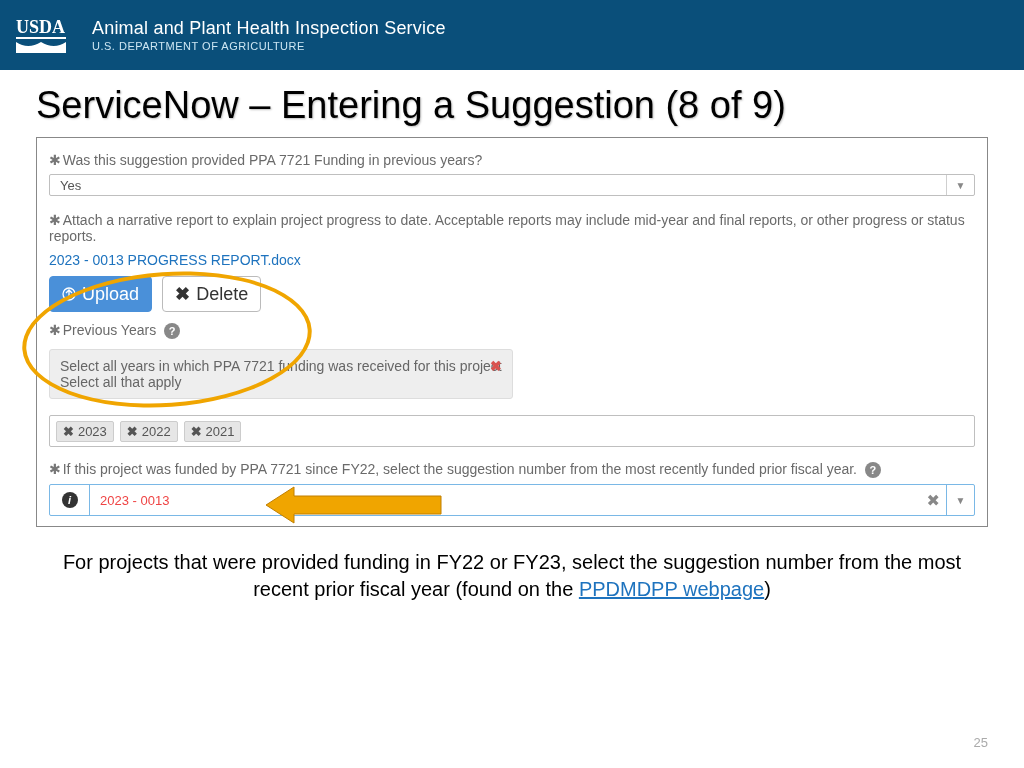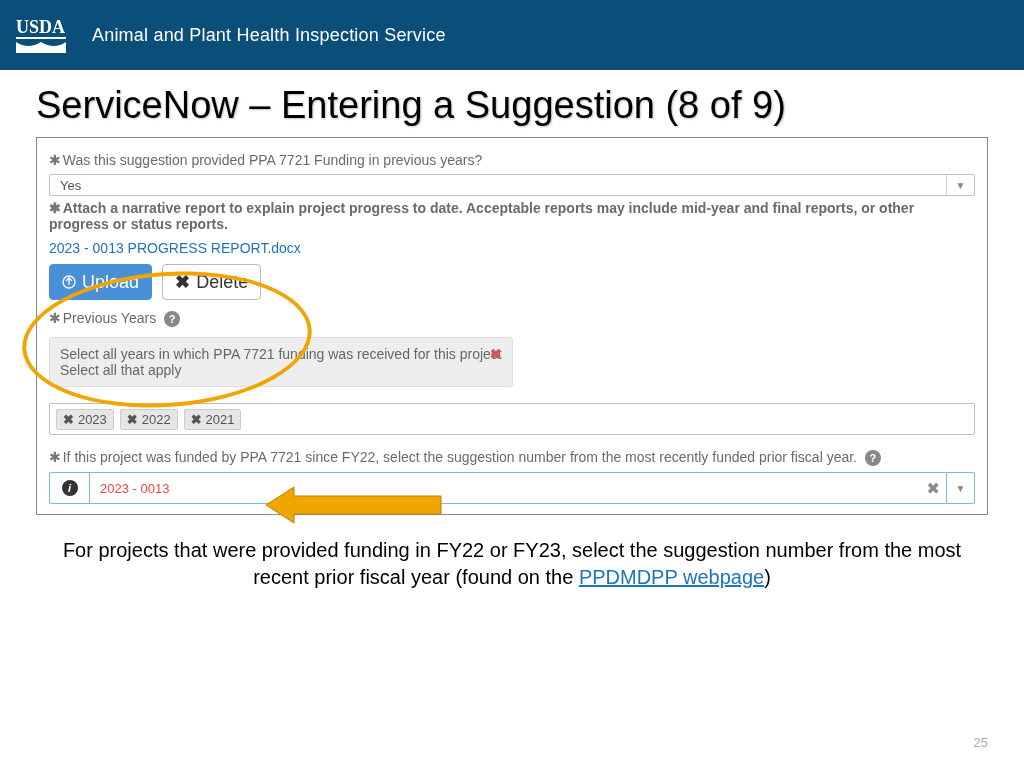--- a/index.html
+++ b/index.html
@@ -41,34 +41,35 @@
 <body>
 
 <div class="header">
   <svg class="usda-logo" width="62" height="40" viewBox="0 0 62 40">
     <text x="0" y="18" fill="#fff" font-family="Georgia,serif" font-size="18" font-weight="bold">USDA</text>
     <line x1="0" y1="23" x2="50" y2="23" stroke="#fff" stroke-width="2"></line>
     <path d="M0 27 Q12 35 25 27 Q38 35 50 27 L50 38 L0 38 Z" fill="#fff"></path>
   </svg>
   <div class="header-text">
     <div class="line1">Animal and Plant Health Inspection Service</div>
+    <div class="line2">U.S. DEPARTMENT OF AGRICULTURE</div>
   </div>
 </div>
 
 <div class="title">ServiceNow – Entering a Suggestion (8 of 9)</div>
 
 <div class="panel">
 
   <div class="label"><span class="req">✱</span><span>Was this suggestion provided PPA 7721 Funding in previous years?</span></div>
   <div class="select">
     <span>Yes</span>
     <span class="caret">▼</span>
   </div>
 
-  <div class="label" style="margin-top:4px;font-weight:bold;"><span class="req">✱</span><span>Attach a narrative report to explain project progress to date. Acceptable reports may include mid-year and final reports, or other progress or status reports.</span></div>
+  <div class="label" style="margin-top:16px;"><span class="req">✱</span><span>Attach a narrative report to explain project progress to date. Acceptable reports may include mid-year and final reports, or other progress or status reports.</span></div>
   <a class="filelink">2023 - 0013 PROGRESS REPORT.docx</a>
   <div class="btn-row">
     <div class="btn btn-upload">
       <svg width="14" height="14" viewBox="0 0 14 14">
           <circle cx="7" cy="7" r="6" fill="none" stroke="#fff" stroke-width="1.3"></circle>
           <path d="M7 3 L7 10 M4 6 L7 3 L10 6" stroke="#fff" stroke-width="1.3" fill="none"></path>
         </svg>
       <span>Upload</span>
     </div>
     <div class="btn btn-delete">

